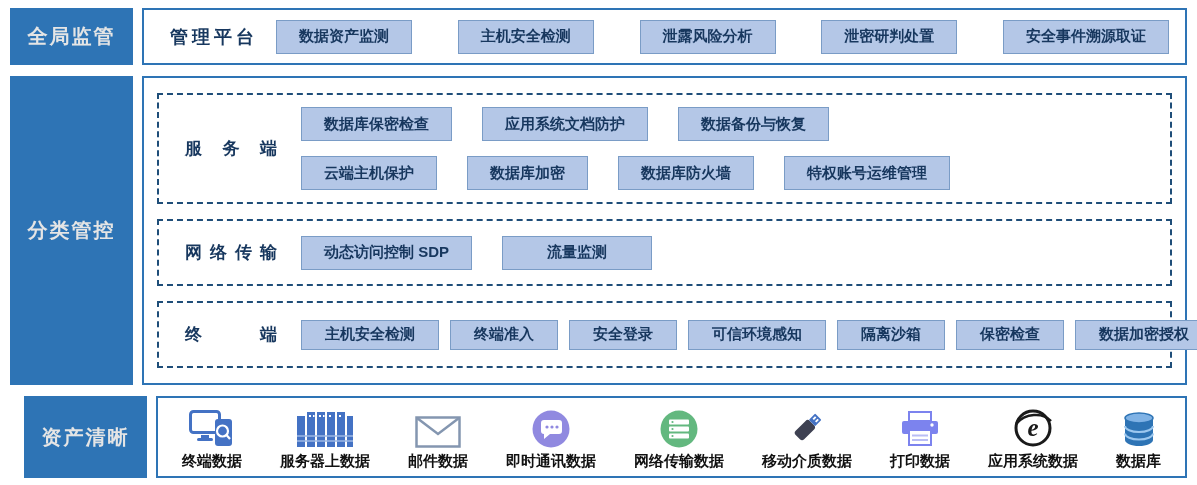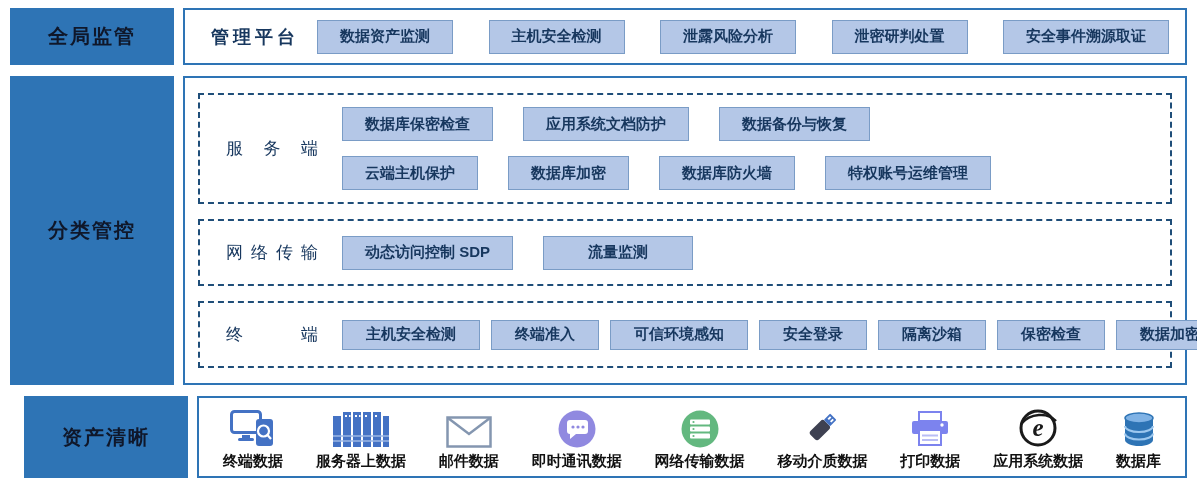--- a/index.html
+++ b/index.html
@@ -5,21 +5,21 @@
   * { box-sizing: border-box; margin: 0; padding: 0; }
   html,body { background:#fff; }
   body {
     width:1197px; height:485px;
     font-family:"Liberation Sans","DejaVu Sans",sans-serif;
     color:#17375e;
   }
   .page { width:1197px; height:485px; padding:8px 10px 7px 10px; display:flex; flex-direction:column; gap:11px; }
   .row { display:flex; gap:9px; }
   .band {
-    width:164px; flex:none; background:#2e74b5; color:#0f172a;
+    width:123px; flex:none; background:#2e74b5; color:#e5e5e5;
     display:flex; align-items:center; justify-content:center;
     font-size:20px; font-weight:bold; letter-spacing:2px;
   }
   .panel { flex:1; background:#fff; border:2px solid #2e74b5; min-width:0; }
   
   .row-top { height:57px; flex:none; }
   .row-top .panel { display:flex; align-items:center; padding:0 16px 0 26px; }
   .section-label { font-size:18px; font-weight:bold; letter-spacing:4px; white-space:nowrap; margin-right:18px; }
   .top-buttons { flex:1; display:flex; justify-content:space-between; align-items:center; }
   .btn {
@@ -28,21 +28,21 @@
     display:flex; align-items:center; justify-content:center; white-space:nowrap;
   }
   
   .row-mid { flex:1; min-height:0; }
   .row-mid .panel { padding:15px 13px; display:flex; flex-direction:column; gap:15px; }
   .dashed-group {
     flex:1; border:2px dashed #1f4e79;
     display:flex; align-items:center; gap:24px; padding:12px 12px 12px 26px;
   }
   .group-label {
-    width:92px; flex:none; font-size:17px; font-weight:normal; color:#17375e;
+    width:92px; flex:none; font-size:17px; font-weight:bold; color:#17375e;
     text-align:justify; text-align-last:justify; white-space:nowrap;
   }
   .group-rows { flex:1; display:flex; flex-direction:column; gap:15px; }
   .btn-row { display:flex; gap:30px; }
   .group-network .btn { min-width:150px; }
   .group-terminal .btn-row { gap:11px; }
   .group-terminal .btn { padding:0 23px; }
   
   .row-bottom { height:82px; flex:none;margin-left:14px; }
   .row-bottom .panel { display:flex; align-items:flex-end; justify-content:space-between; padding:8px 24px 5px 24px; }
@@ -101,22 +101,22 @@
               <div class="btn">流量监测</div>
             </div>
           </div>
         </div>
         <div class="dashed-group group-terminal">
           <div class="group-label">终端</div>
           <div class="group-rows">
             <div class="btn-row">
               <div class="btn">主机安全检测</div>
               <div class="btn">终端准入</div>
+              <div class="btn">安全登录</div>
               <div class="btn">可信环境感知</div>
-              <div class="btn">安全登录</div>
               <div class="btn">隔离沙箱</div>
               <div class="btn">保密检查</div>
               <div class="btn">数据加密授权</div>
               <div class="btn">数据外发防护</div>
             </div>
           </div>
         </div>
       </div>
   </div>
 

